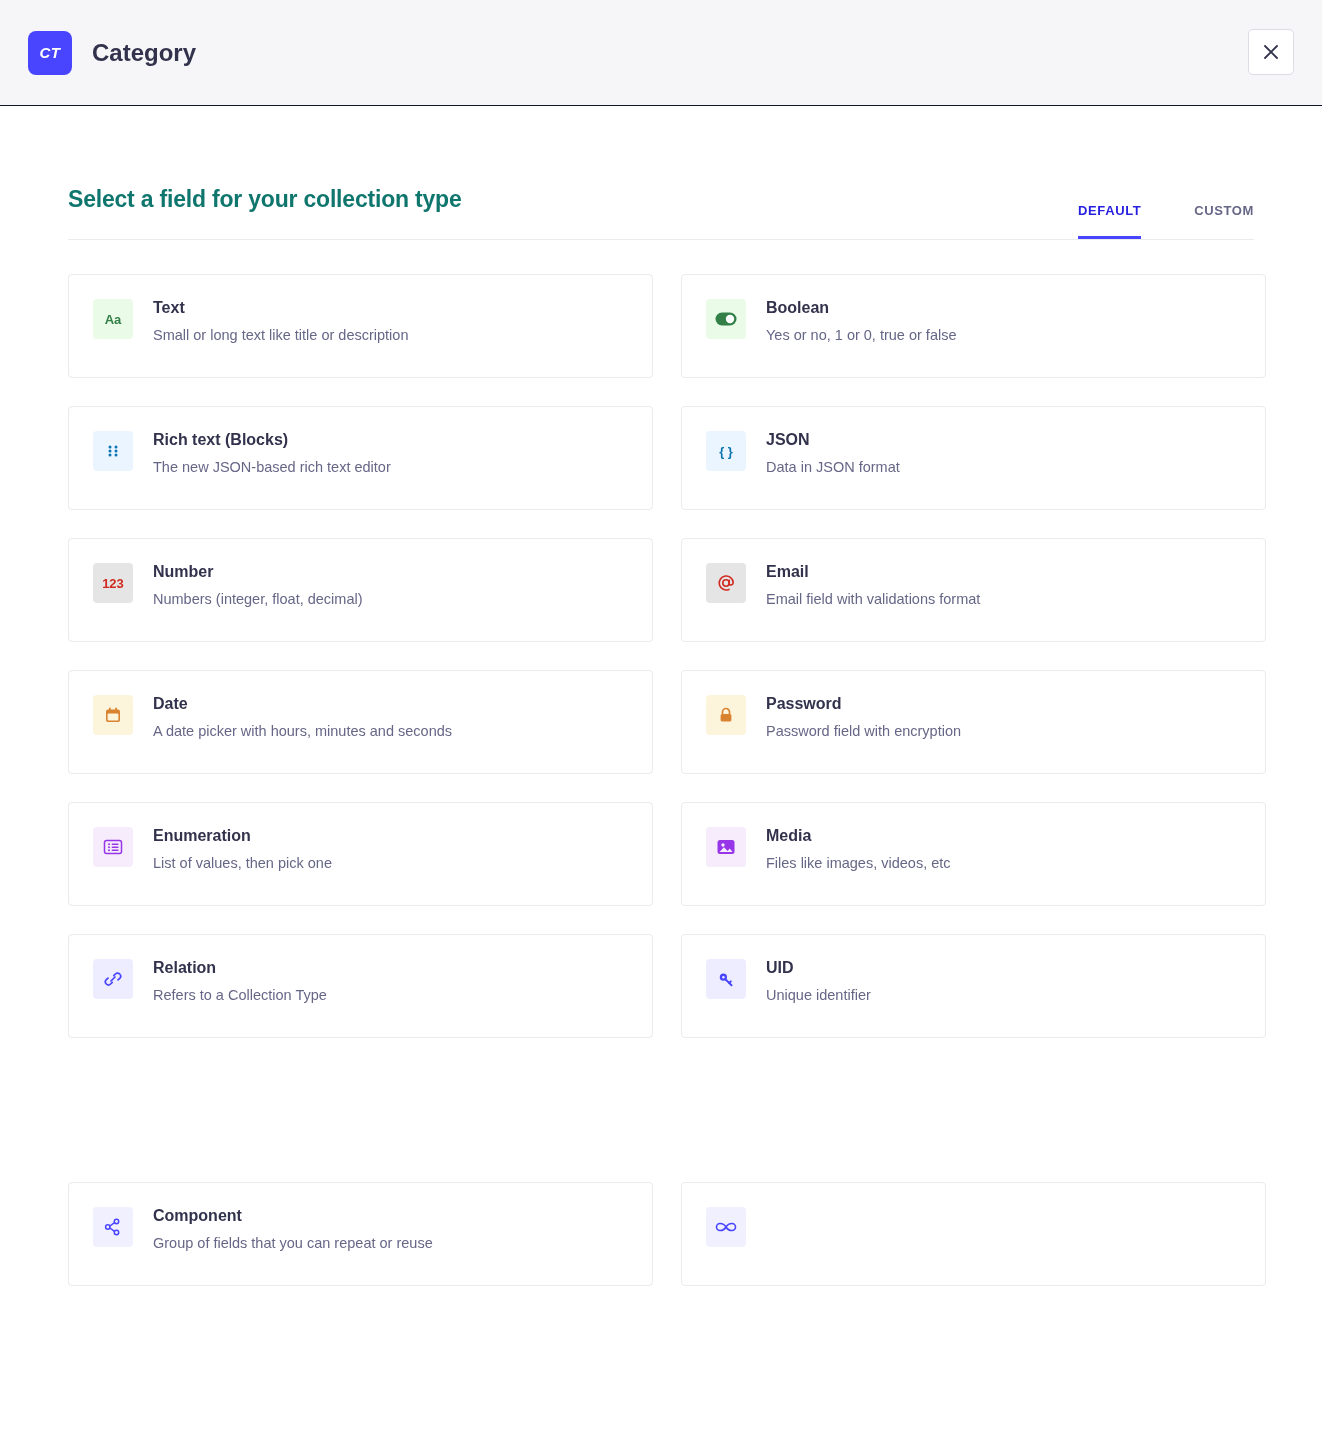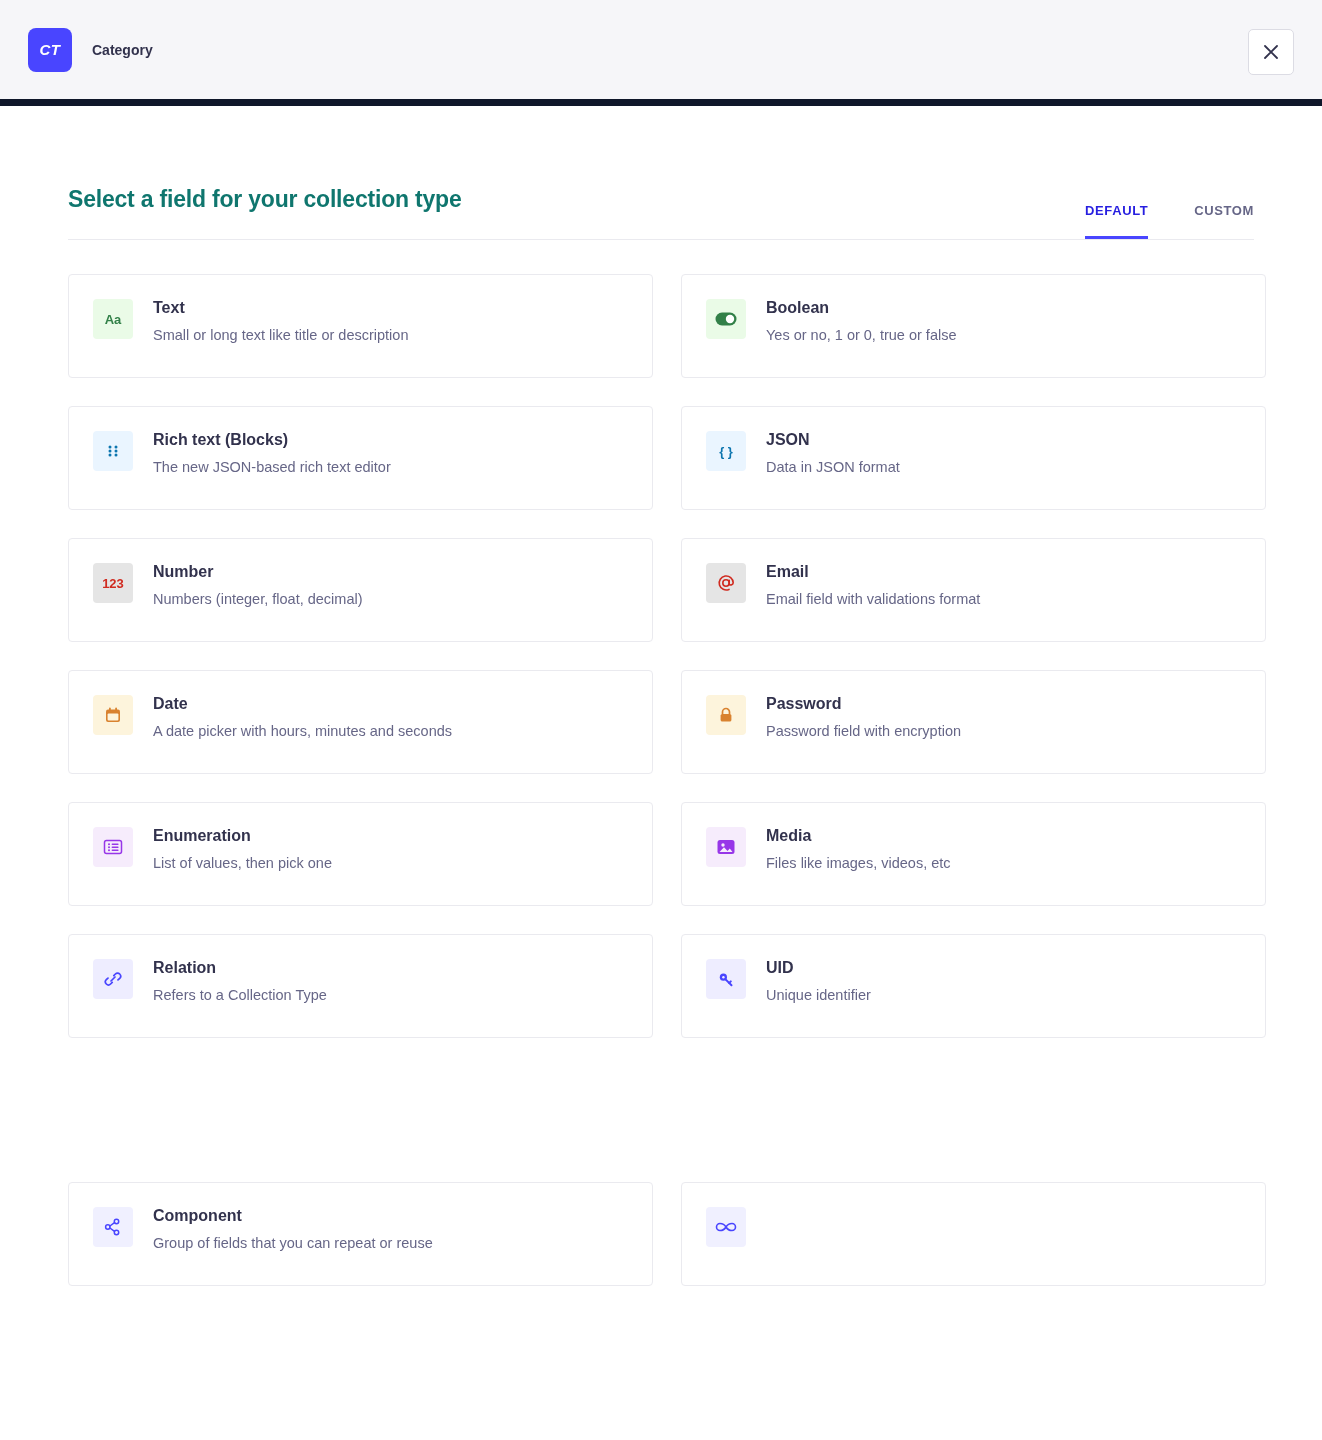--- a/index.html
+++ b/index.html
@@ -9,38 +9,38 @@
     background: #ffffff;
     font-family: "Liberation Sans", sans-serif;
     color: #32324d;
   }
   .app { width: 1322px; min-height: 1440px; background: #ffffff; }
 
   
   .header {
     height: 106px;
     background: #f6f6f9;
-    border-bottom: 7px solid #0f172a;
+    border-bottom: 1px solid #0f172a;
     display: flex;
     align-items: center;
     padding: 11px 28px;
     position: relative;
   }
   .badge {
     width: 44px; height: 44px;
     border-radius: 8px;
     background: #4945ff;
     color: #ffffff;
     display: flex; align-items: center; justify-content: center;
     font-size: 15px; font-weight: 700; font-style: italic;
     letter-spacing: 0.5px;
   }
   .header-title {
     margin-left: 20px;
-    font-size: 14px;
+    font-size: 24px;
     font-weight: 700;
     color: #32324d;
   }
   .close-btn {
     position: absolute;
     right: 28px; top: 29px;
     width: 46px; height: 46px;
     border: 1px solid #dcdce4;
     border-radius: 5px;
     background: #ffffff;
@@ -58,21 +58,21 @@
     padding-top: 80px;
     border-bottom: 1px solid #eaeaef;
   }
   .page-title {
     font-size: 23px;
     font-weight: 700;
     color: #0f766e;
     margin: 0 0 26px 0;
     letter-spacing: -0.2px;
   }
-  .tabs { display: flex; gap: 4px; }
+  .tabs { display: flex; gap: 11px; }
   .tab {
     font-size: 13px;
     font-weight: 600;
     letter-spacing: 0.6px;
     color: #666687;
     padding: 0 0 18px 0;
     margin-left: 42px;
     cursor: pointer;
     border-bottom: 3px solid transparent;
     text-transform: uppercase;

